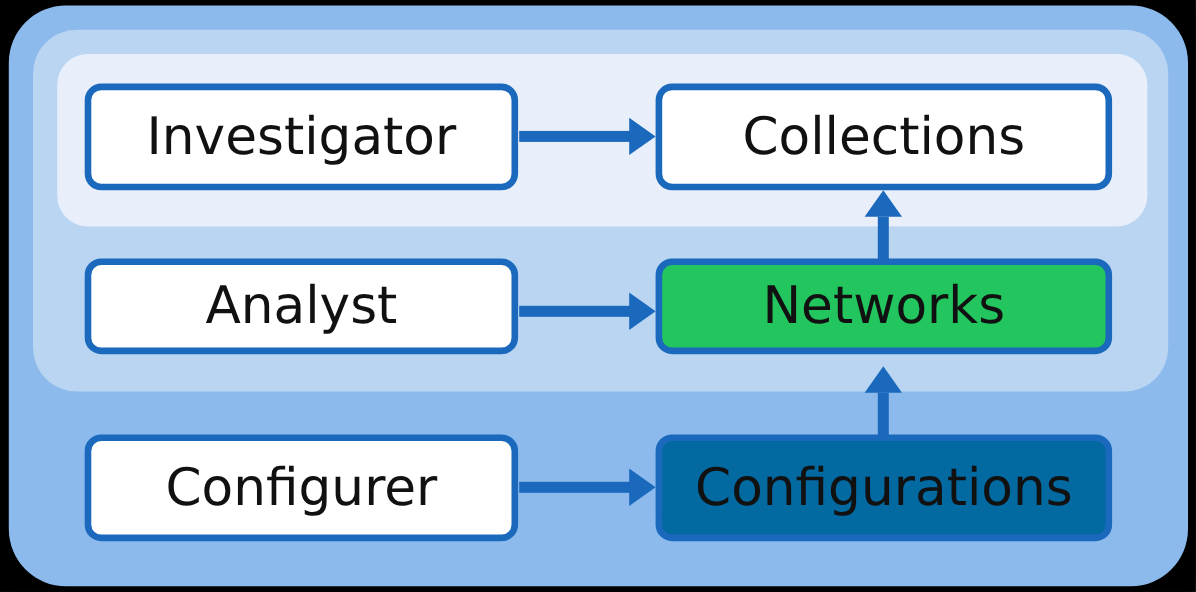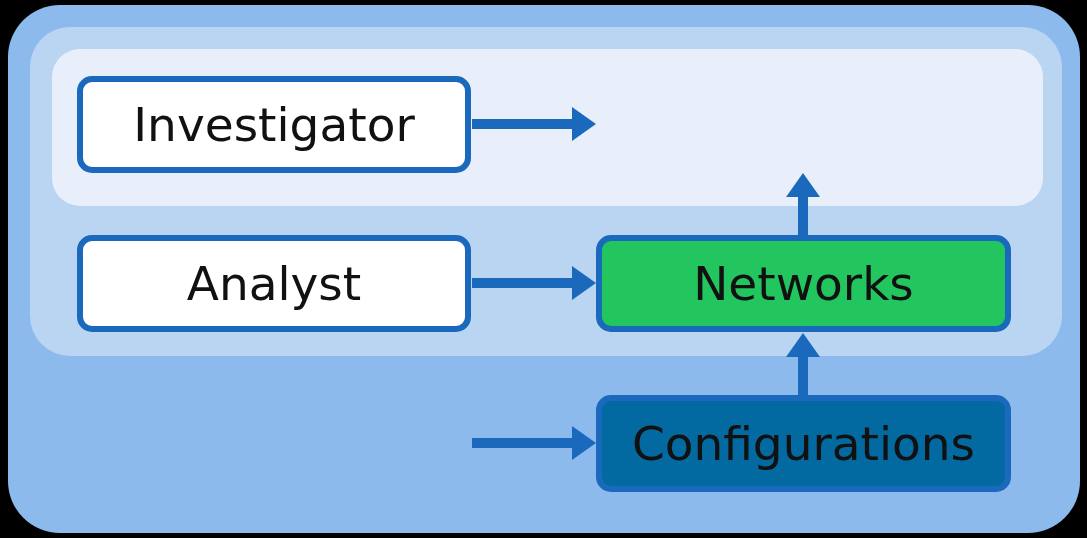--- a/index.html
+++ b/index.html
@@ -55,21 +55,21 @@
     white-space: nowrap;
   }
   .node-label { display: block; }
 
   
   .col-left  { left: 77px;  width: 394px; }
   
   .col-right { left: 596px; width: 415px; }
 
   .row-1 { top: 76px;  height: 97px; }
-  .row-2 { top: 235px; height: 97px; }
+  .row-2 { top: 235px; height: 87px; }
   .row-3 { top: 395px; height: 97px; }
 
   
   .arrow-h {
     position: absolute;
     height: 10px;
     background: #1a69bc;
   }
   .arrow-h .head {
     position: absolute;
@@ -108,28 +108,34 @@
 
 <div id="canvas" style="background: rgb(0, 0, 0); border-radius: 12px;">
 
   <div class="band" id="band-outer" style="background: rgb(140, 186, 236);"></div>
   <div class="band" id="band-middle" style="background: rgb(185, 213, 242);"></div>
   <div class="band" id="band-inner" style="background: rgb(233, 239, 250);"></div>
 
   <div class="node col-left row-1" style="background: rgb(255, 255, 255); border-color: rgb(26, 105, 188); color: rgb(17, 17, 17);">
     <span class="node-label">Investigator</span>
   </div>
+  <div class="node col-right row-1" style="background: rgb(255, 255, 255); border-color: rgb(26, 105, 188); color: rgb(17, 17, 17);">
+    <span class="node-label">Collections</span>
+  </div>
 
   <div class="node col-left row-2" style="background: rgb(255, 255, 255); border-color: rgb(26, 105, 188); color: rgb(17, 17, 17);">
     <span class="node-label">Analyst</span>
   </div>
   <div class="node col-right row-2" style="background: #22c55e; border-color: rgb(26, 105, 188); color: rgb(17, 17, 17);">
     <span class="node-label">Networks</span>
   </div>
 
+  <div class="node col-left row-3" style="background: rgb(255, 255, 255); border-color: rgb(26, 105, 188); color: rgb(17, 17, 17);">
+    <span class="node-label">Configurer</span>
+  </div>
   <div class="node col-right row-3" style="background: #0369a1; border-color: rgb(26, 105, 188); color: rgb(17, 17, 17);">
     <span class="node-label">Configurations</span>
   </div>
 
   <div class="arrow-h" id="arrow-investigator-collections" style="background: rgb(26, 105, 188);">
     <span class="head" style="border-left-color: rgb(26, 105, 188);"></span>
   </div>
   <div class="arrow-h" id="arrow-analyst-networks" style="background: rgb(26, 105, 188);">
     <span class="head" style="border-left-color: rgb(26, 105, 188);"></span>
   </div>

